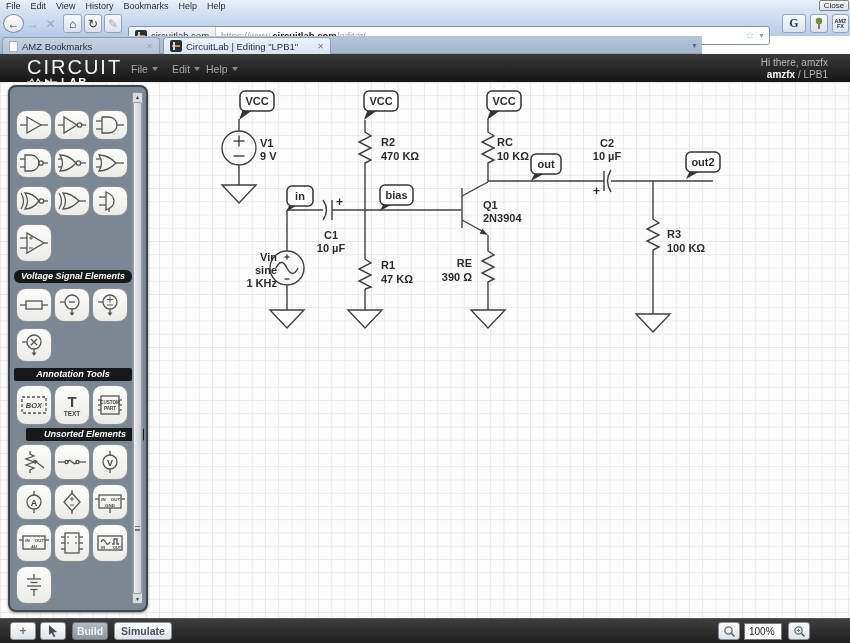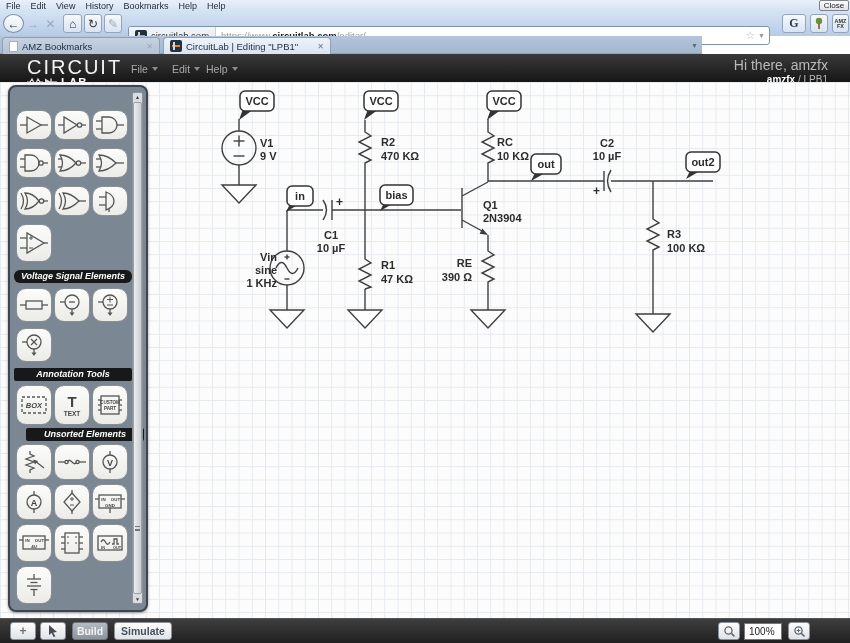--- a/index.html
+++ b/index.html
@@ -49,21 +49,21 @@
   
   .appheader { position:absolute; left:0; top:54px; width:850px; height:28px;
     background:linear-gradient(#3a3a3a,#161616); color:#eee; }
   .cl-logo { position:absolute; left:27px; top:2px; width:95px; }
   .cl-top { font-size:20px; letter-spacing:2px; color:#f2f2f2; font-weight:normal; }
   .cl-bottom { display:flex; align-items:center; margin-top:-3px; }
   .cl-bottom .lab { font-weight:bold; font-size:11.5px; letter-spacing:1px; color:#fff; }
   .appmenu { position:absolute; top:9px; font-size:10.5px; color:#a9a9a9; display:flex; align-items:center; gap:4px; }
   .caret { width:0; height:0; border-left:3px solid transparent; border-right:3px solid transparent; border-top:4px solid #8a8a8a; }
   .userbox { position:absolute; right:22px; top:3px; text-align:right; }
-  .greeting { font-size:14px; color:#b9b9b9; }
+  .greeting { font-size:10px; color:#b9b9b9; }
   .crumb { font-size:10px; color:#bbb; margin-top:1px; }
   .crumb b { color:#fff;text-align:center; }
 
   
   .canvas { position:absolute; left:0; top:82px; width:850px; height:536px; background:#fcfcfc;
     background-image:linear-gradient(#e5e9ed 1px, transparent 1px),
                      linear-gradient(90deg,#e5e9ed 1px, transparent 1px);
     background-size:13.25px 13.25px; }
   .schematic { position:absolute; left:0; top:0; }
   .schematic line, .schematic polyline, .schematic path, .schematic circle, .schematic rect

